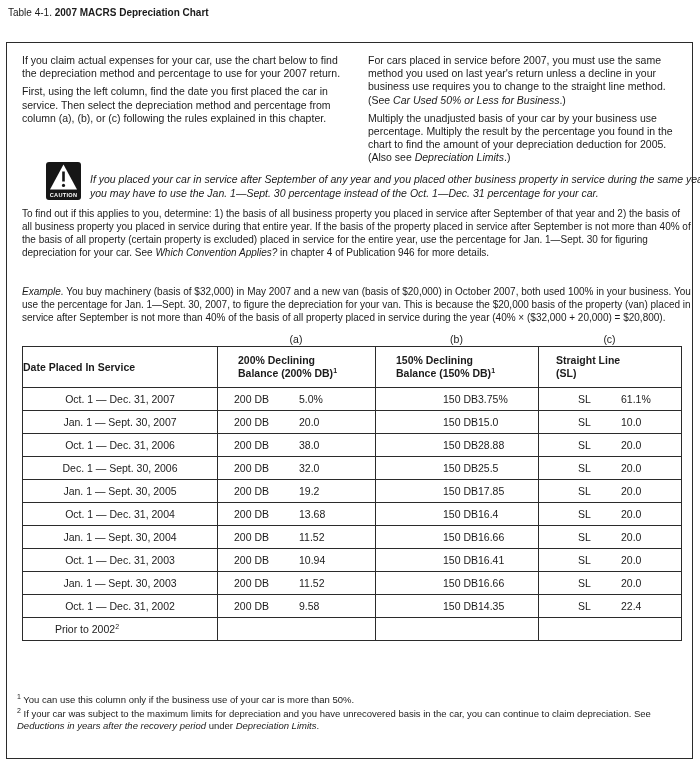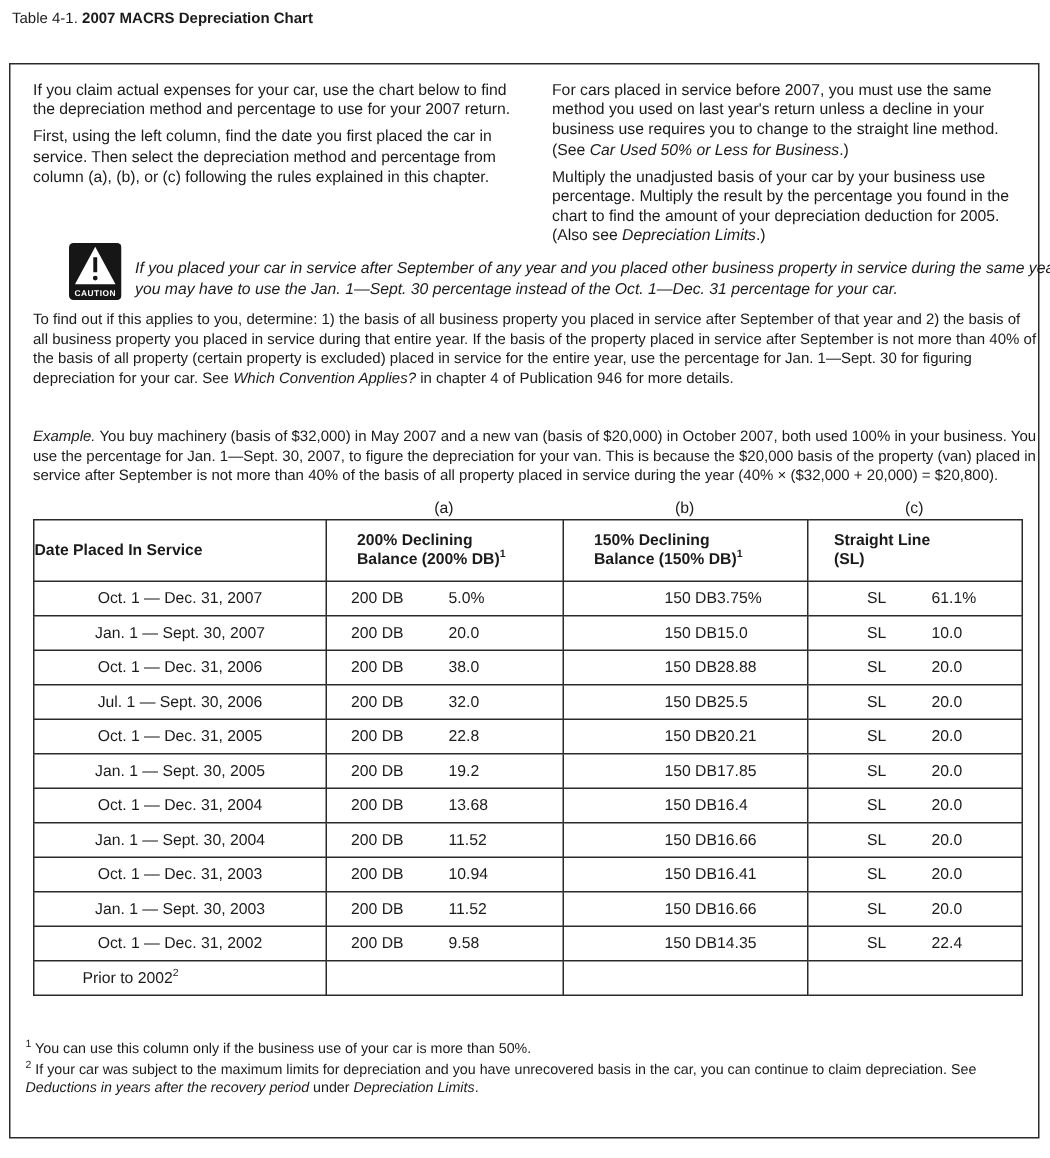--- a/index.html
+++ b/index.html
@@ -157,29 +157,23 @@
             <td class="col-b"><span class="m">150 DB</span><span class="v">15.0</span></td>
             <td class="col-c"><span class="m">SL</span><span class="v">10.0</span></td>
           </tr>
           <tr>
             <td class="col-date"><span>Oct. 1 — Dec. 31, 2006</span></td>
             <td class="col-a"><span class="m">200 DB</span><span class="v">38.0</span></td>
             <td class="col-b"><span class="m">150 DB</span><span class="v">28.88</span></td>
             <td class="col-c"><span class="m">SL</span><span class="v">20.0</span></td>
           </tr>
           <tr>
-            <td class="col-date"><span>Jul. 1 — Sept. 30, 2006</span></td>
+            <td class="col-date"><span>Dec. 1 — Sept. 30, 2006</span></td>
             <td class="col-a"><span class="m">200 DB</span><span class="v">32.0</span></td>
             <td class="col-b"><span class="m">150 DB</span><span class="v">25.5</span></td>
-            <td class="col-c"><span class="m">SL</span><span class="v">20.0</span></td>
-          </tr>
-          <tr>
-            <td class="col-date"><span>Oct. 1 — Dec. 31, 2005</span></td>
-            <td class="col-a"><span class="m">200 DB</span><span class="v">22.8</span></td>
-            <td class="col-b"><span class="m">150 DB</span><span class="v">20.21</span></td>
             <td class="col-c"><span class="m">SL</span><span class="v">20.0</span></td>
           </tr>
           <tr>
             <td class="col-date"><span>Jan. 1 — Sept. 30, 2005</span></td>
             <td class="col-a"><span class="m">200 DB</span><span class="v">19.2</span></td>
             <td class="col-b"><span class="m">150 DB</span><span class="v">17.85</span></td>
             <td class="col-c"><span class="m">SL</span><span class="v">20.0</span></td>
           </tr>
           <tr>
             <td class="col-date"><span>Oct. 1 — Dec. 31, 2004</span></td>

